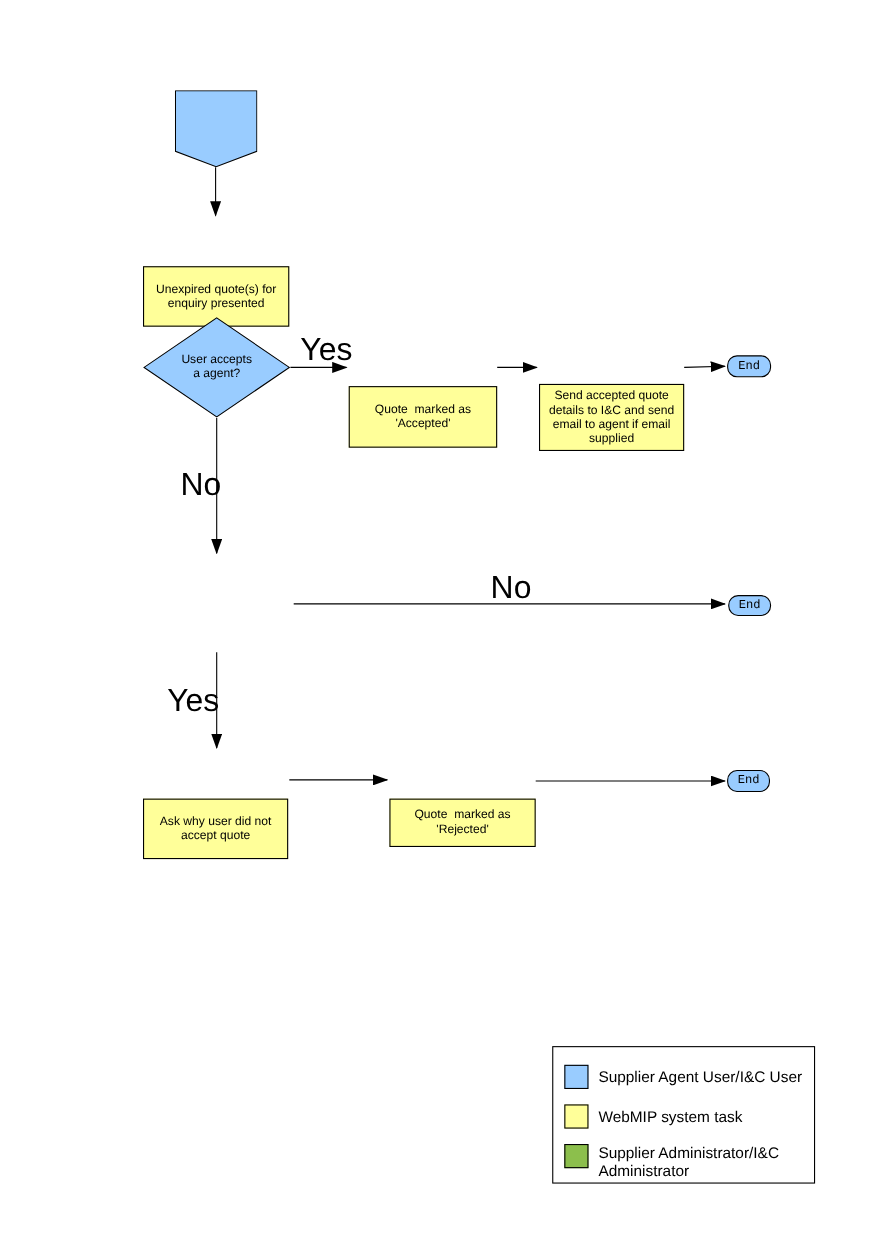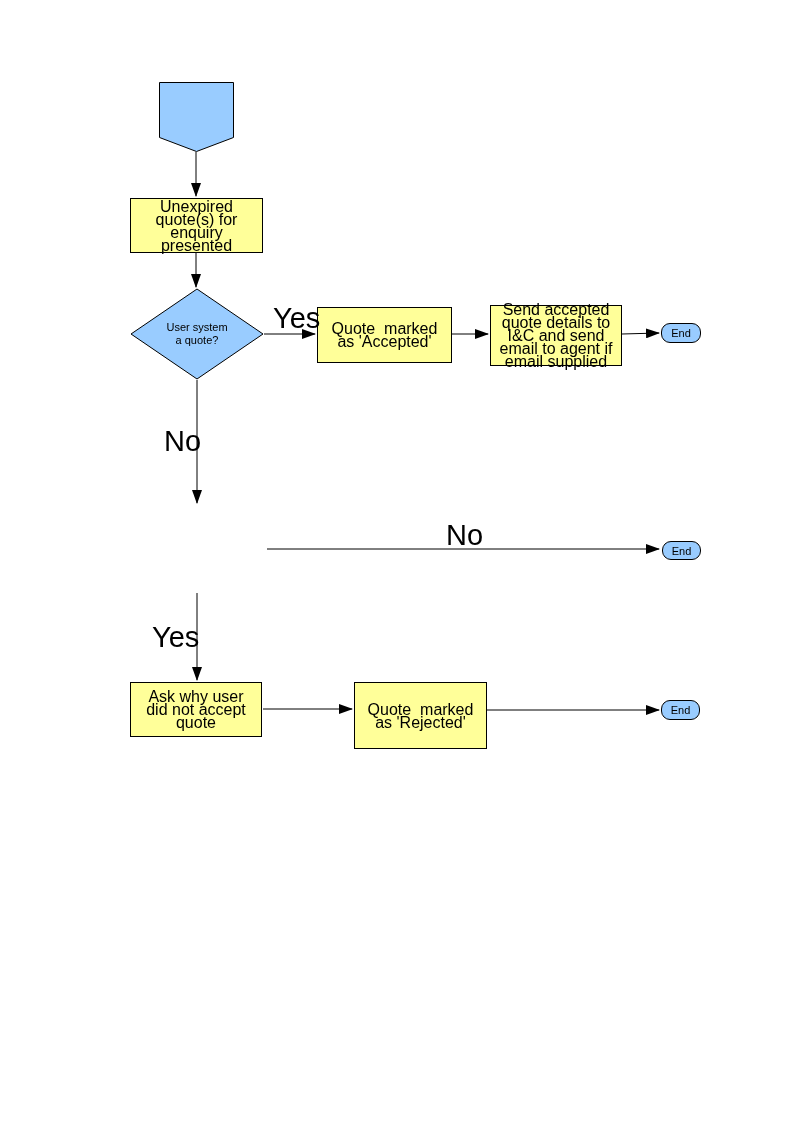--- a/index.html
+++ b/index.html
@@ -10,24 +10,24 @@
 
   .node{position:absolute;}
   .node .shape{position:absolute;left:0;top:0;display:block;}
   .node .label{
     position:absolute;inset:0;display:flex;align-items:center;justify-content:center;
     text-align:center;font-size:11px;line-height:13px;white-space:pre-wrap;
   }
 
   .task{background:#FFFF99;border:1px solid #000;box-sizing:border-box;
         display:flex;align-items:center;justify-content:center;text-align:center;
-        font-size:16px;line-height:13px;white-space:pre-wrap;}
+        font-size:11px;line-height:13px;white-space:pre-wrap;margin-top:44px;}
 
   .end-node{background:#99CCFF;border:1px solid #000;border-radius:9px;box-sizing:border-box;
-        display:flex;align-items:center;justify-content:center;font-size:11px;}
+        display:flex;align-items:center;justify-content:center;font-size:11px;font-family:Liberation Mono, monospace;}
 
   .edge-label{position:absolute;font-size:29px;line-height:26px;letter-spacing:0px;}
 
   .legend{position:absolute;left:502px;top:951px;width:239px;height:125px;
           border:1px solid #000;box-sizing:border-box;background:#fff;}
   .legend-row{position:absolute;left:10px;display:flex;gap:9px;align-items:center;width:220px;}
   .legend-row.multiline{align-items:flex-start;}
   .swatch{width:20px;height:20px;border:1px solid #000;box-sizing:content-box;flex:0 0 auto;}
   .legend-label{font-size:14px;line-height:16px;width:195px;}
 </style>
@@ -61,37 +61,51 @@
       <polygon points="0.5,0.5 74.5,0.5 74.5,55.5 37.5,69.5 0.5,55.5" fill="#99CCFF" stroke="#000" stroke-width="1"></polygon>
     </svg>
   </div>
 
   <div class="task" style="position:absolute;left:130px;top:198px;width:133px;height:55px;padding:0 8px">Unexpired quote(s) for enquiry presented</div>
 
   <div class="node" style="left:130px;top:288px;width:134px;height:92px">
     <svg class="shape" width="134" height="92" viewBox="0 0 134 92">
       <polygon points="67,1 133,46 67,91 1,46" fill="#99CCFF" stroke="#000" stroke-width="1"></polygon>
     </svg>
-    <div class="label" style="padding:0 34px">User system a quote?</div>
+    <div class="label" style="padding:0 34px">User accepts a agent?</div>
   </div>
 
   <div class="task" style="position:absolute;left:317px;top:307px;width:135px;height:56px;padding:0 8px">Quote  marked as 'Accepted'</div>
 
   <div class="task" style="position:absolute;left:490px;top:305px;width:132px;height:61px;padding:0 6px">Send accepted quote details to I&amp;C and send email to agent if email supplied</div>
 
   <div class="end-node" style="position:absolute;left:661px;top:323px;width:40px;height:20px">End</div>
 
 
   <div class="end-node" style="position:absolute;left:662px;top:541px;width:39px;height:19px">End</div>
 
   <div class="task" style="position:absolute;left:130px;top:682px;width:132px;height:55px;padding:0 8px">Ask why user did not accept quote</div>
 
-  <div class="task" style="position:absolute;left:354px;top:682px;width:133px;height:67px;padding:0 7px">Quote  marked as 'Rejected'</div>
+  <div class="task" style="position:absolute;left:354px;top:682px;width:133px;height:44px;padding:0 7px">Quote  marked as 'Rejected'</div>
 
   <div class="end-node" style="position:absolute;left:661px;top:700px;width:39px;height:20px">End</div>
 
   <div class="edge-label" style="left:273px;top:305px">Yes</div>
   <div class="edge-label" style="left:164px;top:428px">No</div>
   <div class="edge-label" style="left:446px;top:522px">No</div>
   <div class="edge-label" style="left:152px;top:624px">Yes</div>
 
+  <div class="legend">
+    <div class="legend-row" style="top:16px">
+      <span class="swatch" style="background-color: rgb(153, 204, 255);"></span>
+      <span class="legend-label">Supplier Agent User/I&amp;C User</span>
+    </div>
+    <div class="legend-row" style="top:52px">
+      <span class="swatch" style="background-color: rgb(255, 255, 153);"></span>
+      <span class="legend-label">WebMIP system task</span>
+    </div>
+    <div class="legend-row multiline" style="top:88px">
+      <span class="swatch" style="background-color: rgb(140, 191, 76);"></span>
+      <span class="legend-label">Supplier Administrator/I&amp;C Administrator</span>
+    </div>
+  </div>
 
 </div>
 
 </body></html>

